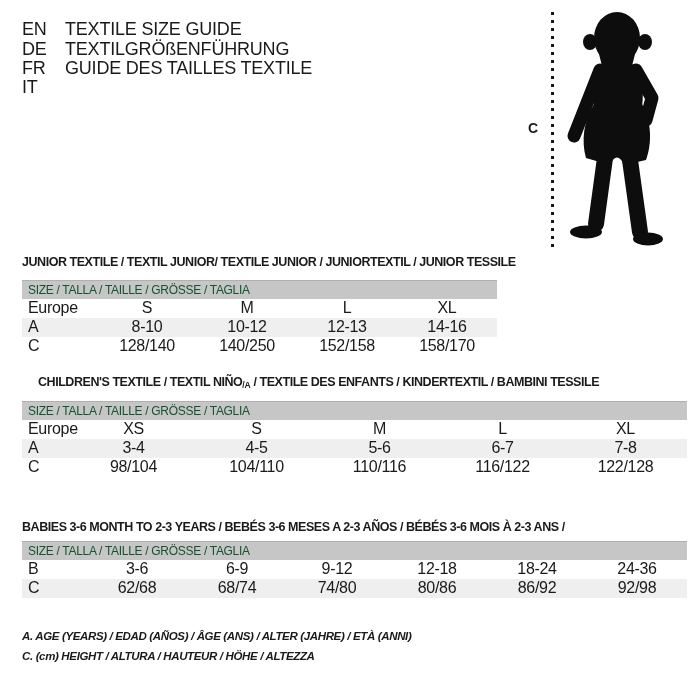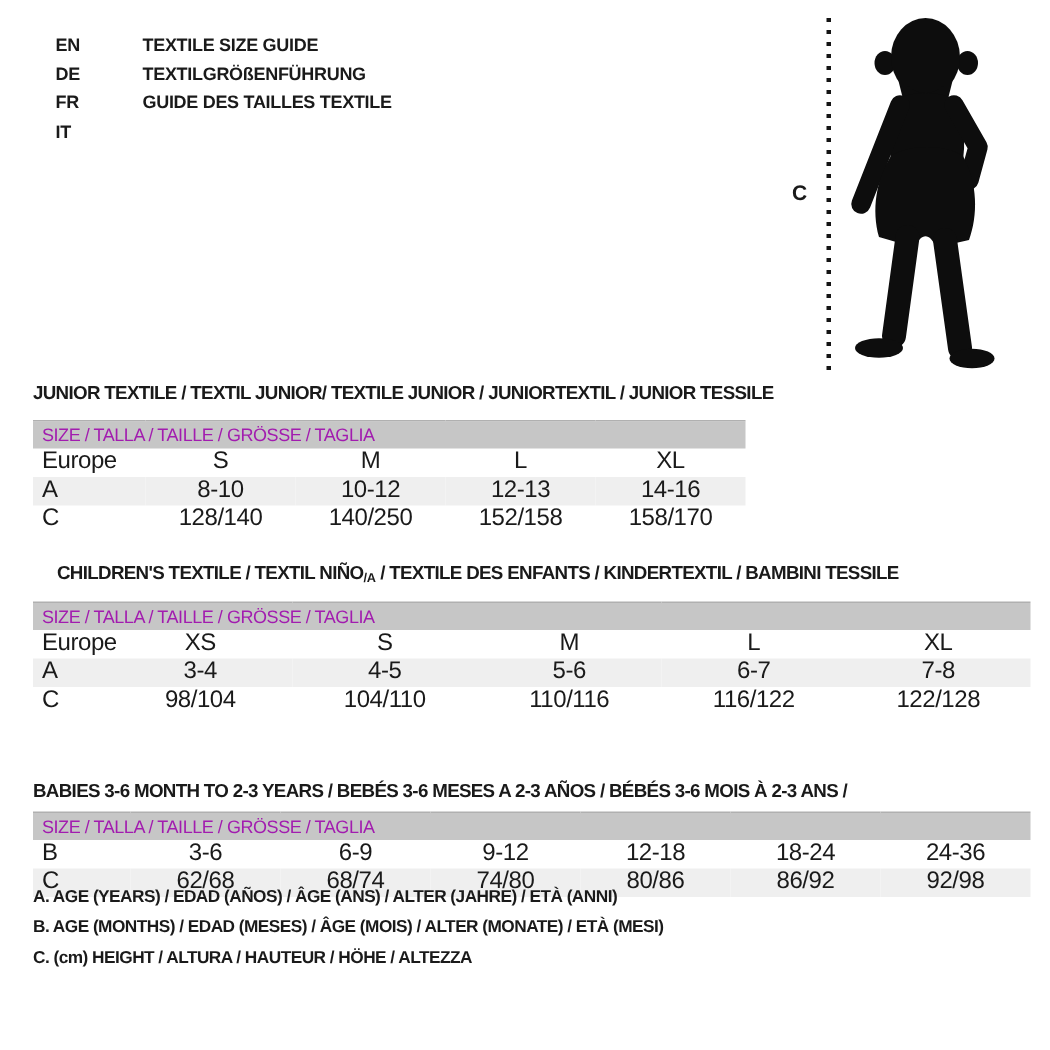--- a/index.html
+++ b/index.html
@@ -6,21 +6,21 @@
   html,body { background:#fff; }
   body {
     width:700px; height:700px; position:relative; overflow:hidden;
     font-family:"Liberation Sans", sans-serif; color:#1a1a1a;
   }
   .abs { position:absolute; }
 
   
   .lang-list { left:22px; top:20px; }
   .lang-row { display:flex; height:19.4px; align-items:center; }
-  .lang-code, .lang-label { font-weight:bold; font-size:12px; letter-spacing:-0.2px; white-space:nowrap;margin-left:15px; }
+  .lang-code, .lang-label { font-weight:normal; font-size:18px; letter-spacing:-0.2px; white-space:nowrap; }
   .lang-code { width:43px; }
 
   
   .measure-line {
     left:551px; top:12px; width:3px; height:236px;
     background:repeating-linear-gradient(to bottom, #141414 0 3px, transparent 3px 8px);
   }
   .measure-label { left:528px; top:120px; font-weight:bold; font-size:14px; }
   .baby-svg { left:560px; top:8px; color:var(--silhouette, #0d0d0d); }
 
@@ -34,31 +34,31 @@
   .heading-babies  { left:22px; top:517px; line-height:21.5px; }
 
   
   table.size-table { position:absolute; border-collapse:collapse; table-layout:fixed; }
   .t-junior  { left:22px; top:280px; width:475px; }
   .t-children{ left:22px; top:401px; width:665px; }
   .t-babies  { left:22px; top:541px; width:665px; }
   th.bar {
     background:var(--table-header-bg, #c6c6c6); border-top:1px solid #b0b0b0;
     font-weight:normal; font-size:12px; letter-spacing:-0.3px;
-    text-align:left; padding:0 0 0 6px; height:18px; color:#a21caf; white-space:nowrap;
+    text-align:left; padding:0 0 0 6px; height:18px; color:#14532d; white-space:nowrap;
   }
   td {
     font-size:16px; letter-spacing:-0.3px; height:19px;
     text-align:center; vertical-align:middle; white-space:nowrap;
   }
   td.lbl { text-align:left; padding-left:6px; }
   tbody tr:nth-child(even) td { background:var(--row-shaded-bg, #efefef); }
 
   
-  .legend { left:22px; top:588px; }
+  .legend { left:22px; top:626px;font-style:italic; }
   .legend-line { font-weight:bold; font-size:11.5px; letter-spacing:-0.35px; line-height:20.4px; white-space:nowrap; }
 </style>
 </head>
 <body>
 
 <div class="abs lang-list">
   <div class="lang-row">
     <span class="lang-code">EN</span>
     <span class="lang-label">TEXTILE SIZE GUIDE</span>
   </div>
@@ -222,15 +222,14 @@
       <td>74/80</td>
       <td>80/86</td>
       <td>86/92</td>
       <td>92/98</td>
     </tr>
   </tbody>
 </table>
 
 <div class="abs legend">
   <div class="legend-line">A. AGE (YEARS) / EDAD (AÑOS) / ÂGE (ANS) / ALTER (JAHRE) / ETÀ (ANNI)</div>
-  <div class="legend-line">B. AGE (MONTHS) / EDAD (MESES) / ÂGE (MOIS) / ALTER (MONATE) / ETÀ (MESI)</div>
   <div class="legend-line">C. (cm) HEIGHT / ALTURA / HAUTEUR / HÖHE / ALTEZZA</div>
 </div>
 
 </body></html>

